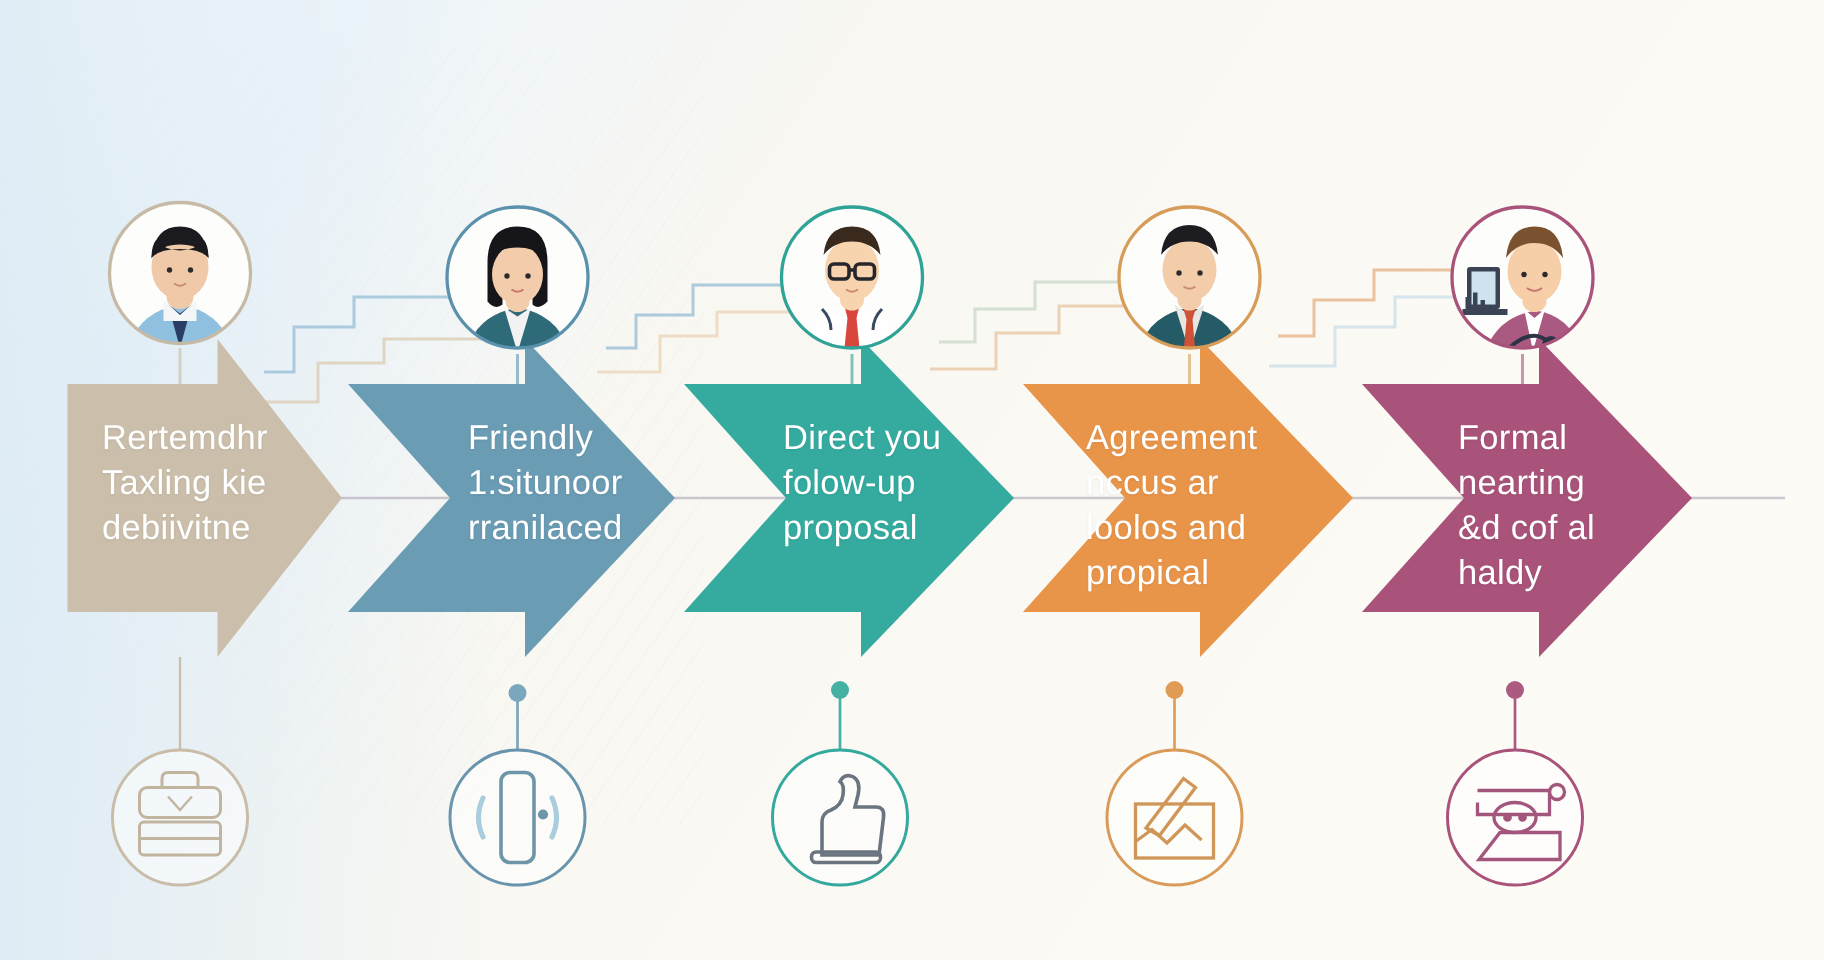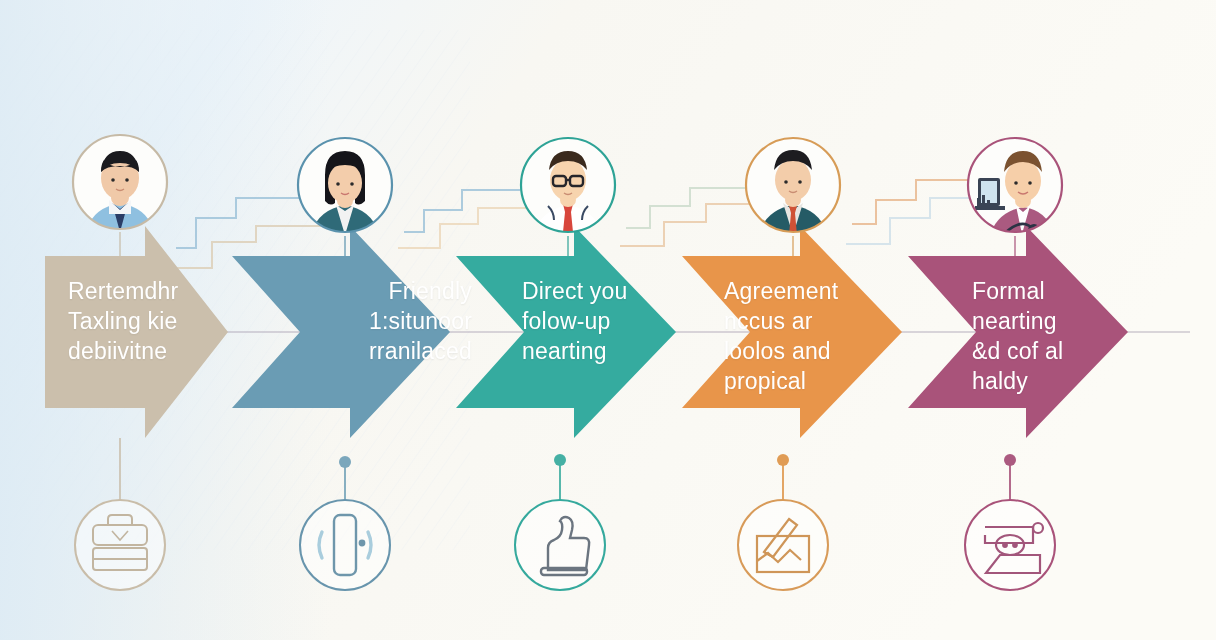--- a/index.html
+++ b/index.html
@@ -122,26 +122,26 @@
       <circle cx="783" cy="460" r="6" fill="#e09c55"></circle>
 
       <line x1="1010" y1="460" x2="1010" y2="500" stroke="#ab5a80" stroke-width="1.8"></line>
       <circle cx="1010" cy="460" r="6" fill="#ab5a80"></circle>
     </g>
   </svg>
 
   <div class="arrow-label" style="left:68px; top:276px; width:160px;">Rertemdhr
 Taxling kie
 debiivitne</div>
-  <div class="arrow-label" style="left:312px; top:276px; width:160px;text-align:right;">Friendly
+  <div class="arrow-label" style="left:312px; top:276px; width:160px;">Friendly
 1:situnoor
 rranilaced</div>
   <div class="arrow-label" style="left:522px; top:276px; width:160px;">Direct you
 folow-up
-nearting</div>
+proposal</div>
   <div class="arrow-label" style="left:724px; top:276px; width:170px;">Agreement
 nccus ar
 loolos and
 propical</div>
   <div class="arrow-label" style="left:972px; top:276px; width:160px;">Formal
 nearting
 &amp;d cof al
 haldy</div>
 
   <svg id="fg-svg" viewBox="0 0 1216 640">

